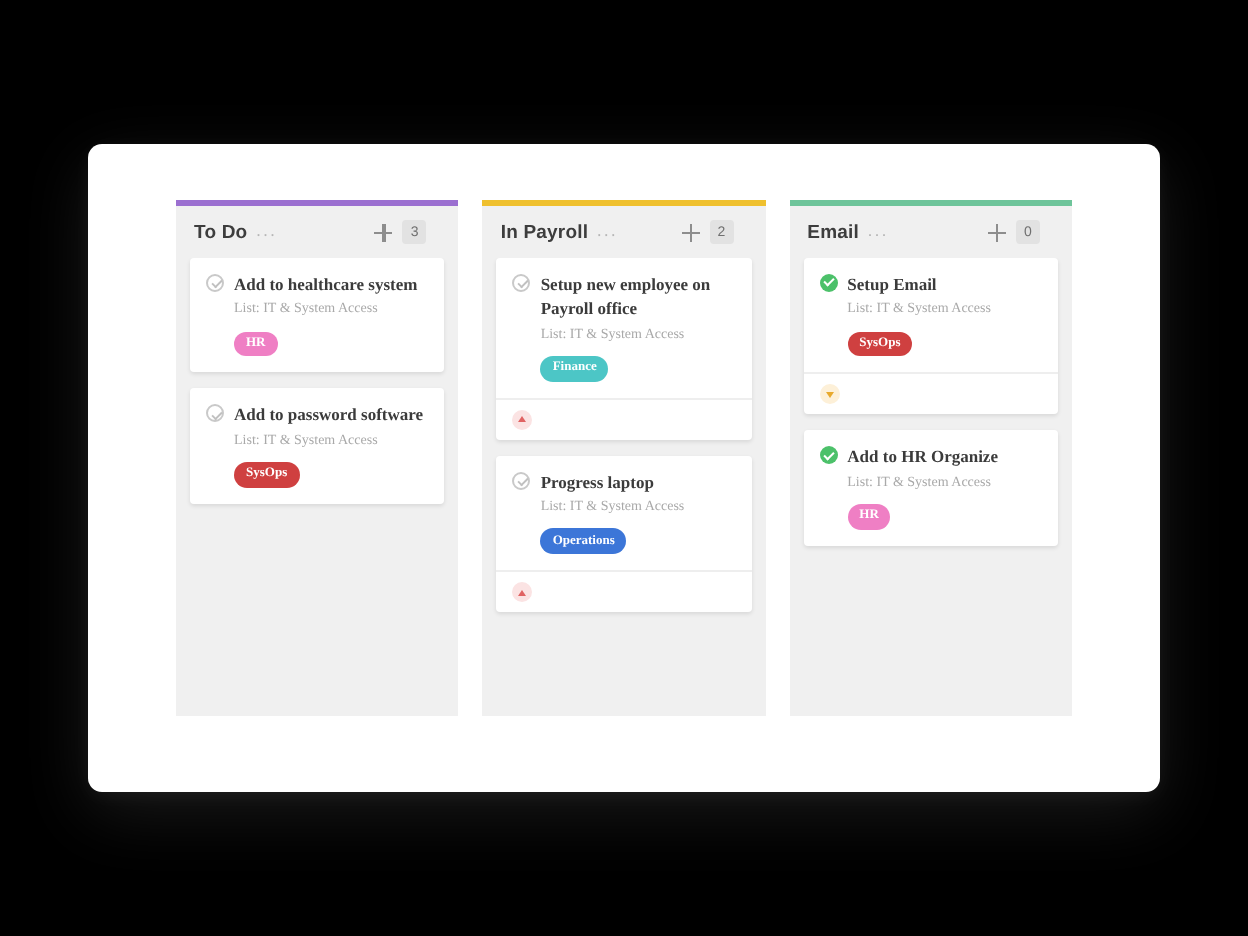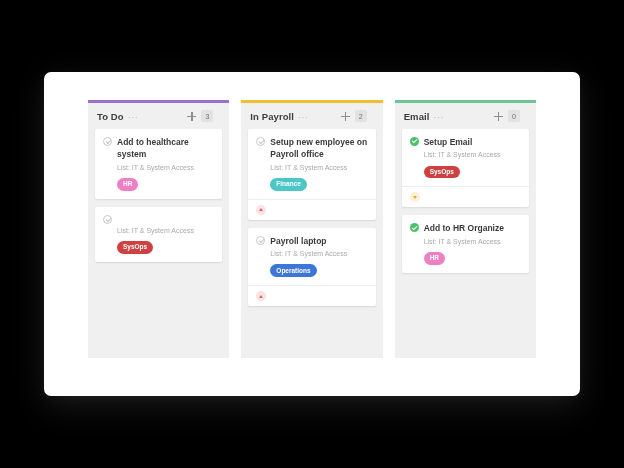--- a/index.html
+++ b/index.html
@@ -86,20 +86,21 @@
     padding: 0 3px;
   }
 
   .col-body {
     flex: 1 1 auto;
     padding: 0 7px;
     display: flex;
     flex-direction: column;
     gap: 8px;
     overflow: hidden;
+    font-family: Liberation Serif, serif;
   }
 
   .card {
     background: #ffffff;
     border-radius: 2px;
     box-shadow: 0 1px 2px rgba(0,0,0,0.10);
     display: flex;
     flex-direction: column;
   }
   .card-main { padding: 7px 8px 8px 8px; }
@@ -201,20 +202,21 @@
         <div class="col-body">
           <div class="card">
             <div class="card-main"><div class="card-top">
                 <span class="check todo"></span>
                 <span class="card-title">Add to healthcare system</span>
               </div><div class="card-sub">List: IT &amp; System Access</div><span class="tag" style="background:#ef7fc4">HR</span></div>
           </div>
           <div class="card">
             <div class="card-main"><div class="card-top">
                 <span class="check todo"></span>
+                <span class="card-title">Add to password software</span>
               </div><div class="card-sub">List: IT &amp; System Access</div><span class="tag" style="background:#cf4040">SysOps</span></div>
           </div>
         </div>
       </div>
       <div class="column">
         <div class="col-accent" style="background: rgb(239, 192, 46);"></div>
         <div class="col-head">
           <span class="col-title">In Payroll</span>
           <span class="col-dots">···</span>
           <span class="col-head-right">
@@ -230,21 +232,21 @@
               </div><div class="card-sub">List: IT &amp; System Access</div><span class="tag" style="background:#4cc6c6">Finance</span></div>
             <div class="card-foot">
               <span class="prio high">
                 <span class="arrow"></span>
               </span>
             </div>
           </div>
           <div class="card">
             <div class="card-main"><div class="card-top">
                 <span class="check todo"></span>
-                <span class="card-title">Payroll laptop</span>
+                <span class="card-title">Progress laptop</span>
               </div><div class="card-sub">List: IT &amp; System Access</div><span class="tag" style="background:#3c76d8">Operations</span></div>
             <div class="card-foot">
               <span class="prio high">
                 <span class="arrow"></span>
               </span>
             </div>
           </div>
         </div>
       </div>
       <div class="column">

